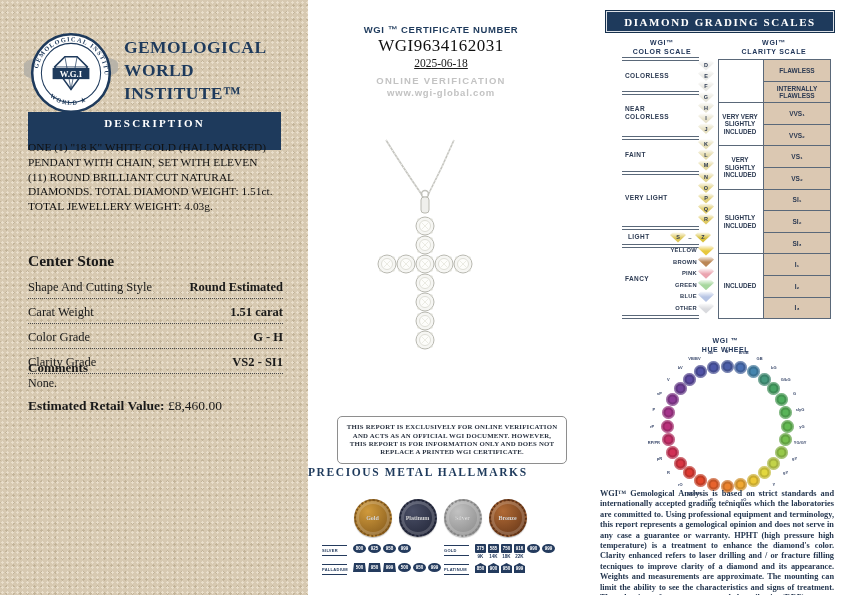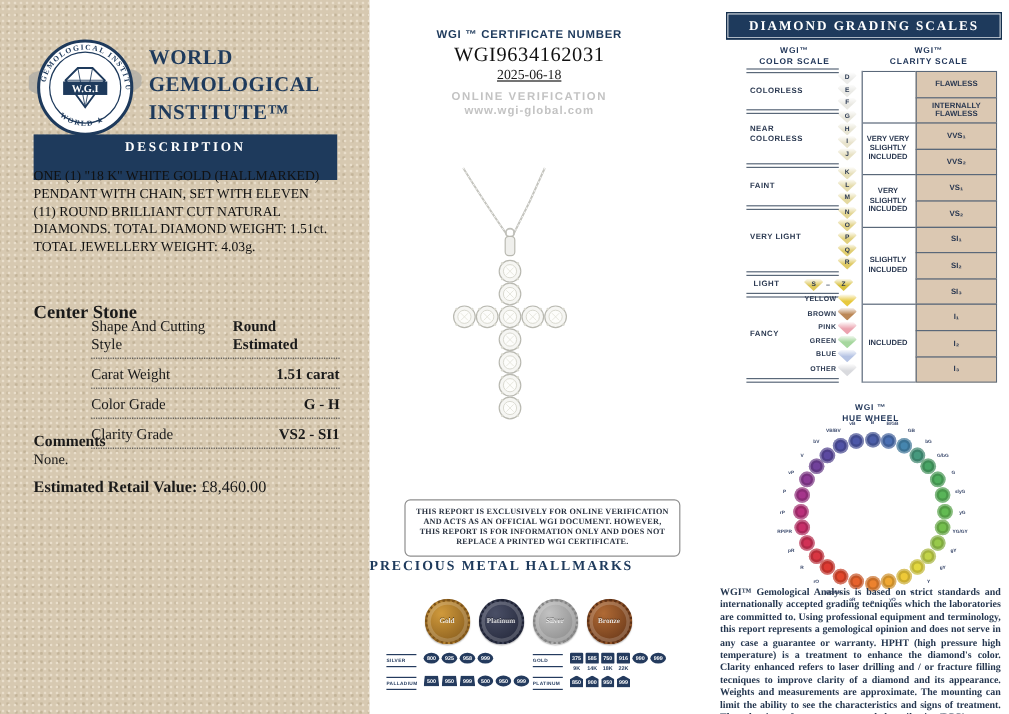--- a/index.html
+++ b/index.html
@@ -14,21 +14,21 @@
   .logo{position:absolute;left:24px;top:26px;width:94px;height:94px;}
   .org{position:absolute;left:124px;top:36px;font:bold 17.5px/23px "Liberation Serif",serif;color:#1e3a5c;letter-spacing:.4px;}
   .banner{background:#1e3a5c;color:#fff;text-align:center;
           font:bold 11px/22px "Liberation Serif",serif;letter-spacing:2.2px;}
   .desc-banner{position:absolute;left:28px;top:112px;width:253px;height:38px;}
   .desc{position:absolute;left:28px;top:140px;width:248px;margin:0;
         font:11.4px/14.8px "Liberation Serif",serif;color:#111;}
   .cs-title{position:absolute;left:28px;top:252px;margin:0;font:bold 15.5px "Liberation Serif",serif;}
   .cs-table{position:absolute;left:28px;top:274px;width:255px;}
   .cs-row{display:flex;justify-content:space-between;align-items:flex-end;height:21px;
-          border-bottom:1.5px dotted #4a4a4a;padding-bottom:3px;font-size:12.5px;margin-left:48px;}
+          border-bottom:1.5px dotted #4a4a4a;padding-bottom:3px;font-size:12.5px;}
   .cs-v{font-weight:bold;}
   .cm-title{position:absolute;left:28px;top:360px;margin:0;font:bold 13px "Liberation Serif",serif;}
   .cm-text{position:absolute;left:28px;top:376px;margin:0;font:12px "Liberation Serif",serif;}
   .retail{position:absolute;left:28px;top:398px;margin:0;font:13.5px "Liberation Serif",serif;}
   .retail b{font-weight:bold;}
   
   .mid{position:absolute;left:308px;top:0;width:287px;height:595px;background:#fff;}
   .cert-label{position:absolute;left:0;top:24px;width:266px;text-align:center;
               font:bold 9.5px "Liberation Sans",sans-serif;color:#1e3a5c;letter-spacing:.6px;}
   .cert-num{position:absolute;left:0;top:36px;width:266px;text-align:center;
@@ -121,22 +121,22 @@
       </text>
       <text font-size="6.2" font-weight="bold" fill="#1e3a5c" font-family="Liberation Serif,serif" letter-spacing="1.2">
         <textPath href="#arcBot" startOffset="22%">WORLD ★</textPath>
       </text>
       <polygon points="30,40 40,30 52,30 62,40 46,62" fill="#fff" stroke="#1e3a5c" stroke-width="1.5"></polygon>
       <path d="M30 40 L62 40 M40 30 L46 62 M52 30 L46 62" stroke="#1e3a5c" stroke-width=".7" fill="none"></path>
       <rect x="28" y="41" width="36" height="11" fill="#1e3a5c"></rect>
       <text x="46" y="49.5" text-anchor="middle" font-size="8.5" font-weight="bold" fill="#fff" font-family="Liberation Serif,serif">W.G.I</text>
     </svg>
     <div class="org">
+      <div>GEMOLOGICAL</div>
       <div>WORLD</div>
-      <div>GEMOLOGICAL</div>
       <div>INSTITUTE™</div>
     </div>
     <div class="banner desc-banner">DESCRIPTION</div>
     <p class="desc">ONE (1) "18 K" WHITE GOLD (HALLMARKED) PENDANT WITH CHAIN, SET WITH ELEVEN (11) ROUND BRILLIANT CUT NATURAL DIAMONDS. TOTAL DIAMOND WEIGHT: 1.51ct. TOTAL JEWELLERY WEIGHT: 4.03g.</p>
     <h3 class="cs-title">Center Stone</h3>
     <div class="cs-table">
         <div class="cs-row">
           <span class="cs-l">Shape And Cutting Style</span>
           <span class="cs-v">Round Estimated</span>
         </div>

